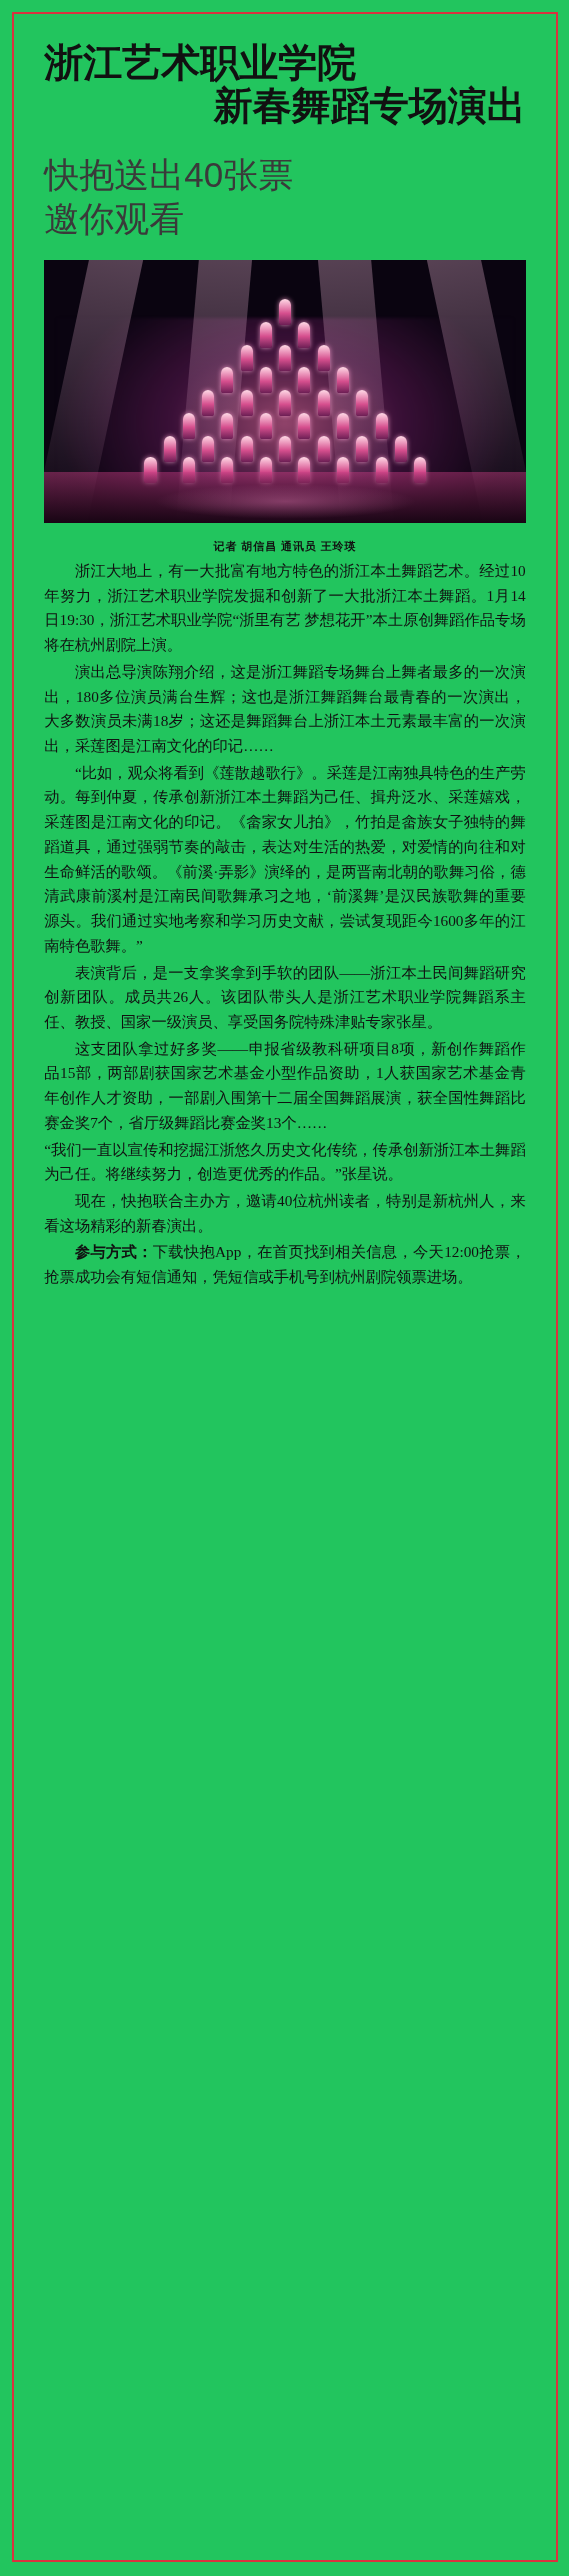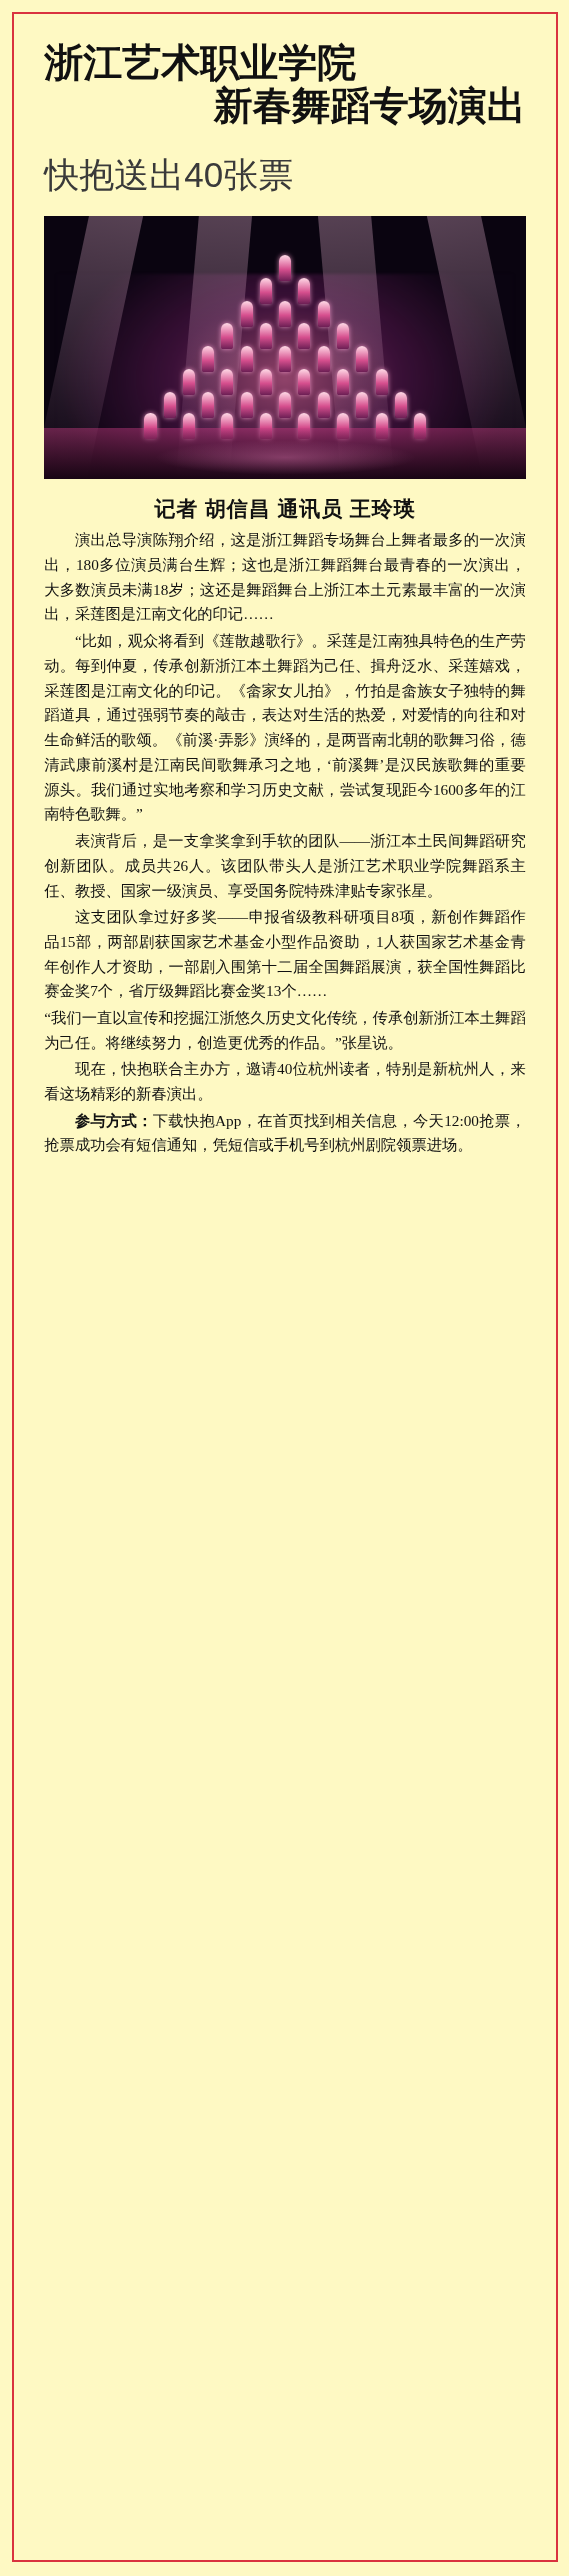--- a/index.html
+++ b/index.html
@@ -10,21 +10,21 @@
   body {
     width: 570px;
     font-family: "Liberation Serif", "DejaVu Serif", serif;
     color: #000;
   }
   .page {
     position: relative;
     width: 570px;
     min-height: 2576px;
     box-sizing: border-box;
-    background: #fef9c3;
+    background: #22c55e;
     padding: 12.3px 12.3px 12.3px 12.3px;
   }
   .frame {
     border: 2.6px solid #d9333f;
     box-sizing: border-box;
     width: 100%;
     min-height: 2550px;
     padding: 23px 30px 35px 30px;
   }
   .headline {
@@ -102,21 +102,21 @@
   .photo .floor-reflect {
     position: absolute;
     left: 50%; bottom: 3.5px;
     margin-left: -131px;
     width: 263px; height: 35px;
     background: radial-gradient(ellipse at center, rgba(255,140,200,0.35), rgba(0,0,0,0) 70%);
   }
   .byline {
     font-family: "Liberation Sans", "DejaVu Sans", sans-serif;
     font-weight: bold;
-    font-size: 21px;
+    font-size: 11px;
     color: #111;
     margin: 16px 0 5.3px 0;
     text-align: center;
     letter-spacing: 0.9px;
   }
   .body-text {
     font-size: 15.3px;
     line-height: 1.62;
     color: #111;
     text-align: justify;
@@ -138,20 +138,21 @@
 <div class="page">
   <div class="frame">
 
     <div class="headline">
       <span>浙江艺术职业学院</span>
       <span class="line2">新春舞蹈专场演出</span>
     </div>
 
     <div class="subhead">
       <span class="sl">快抱送出40张票</span>
+      <span class="sl">邀你观看</span>
     </div>
 
     <div class="photo">
       <div class="stage-glow"></div>
       <div class="beam b1"></div>
       <div class="beam b2"></div>
       <div class="beam b3"></div>
       <div class="beam b4"></div>
       <div class="pyramid">
         <div class="dancer" style="left:147px; top:0px;"></div>
@@ -191,20 +192,21 @@
         <div class="dancer" style="left:244px; top:158px;"></div>
         <div class="dancer" style="left:282px; top:158px;"></div>
       </div>
       <div class="floor"></div>
       <div class="floor-reflect"></div>
     </div>
 
     <div class="byline">记者 胡信昌    通讯员 王玲瑛</div>
 
     <div class="body-text">
+      <p>浙江大地上，有一大批富有地方特色的浙江本土舞蹈艺术。经过10年努力，浙江艺术职业学院发掘和创新了一大批浙江本土舞蹈。1月14日19:30，浙江艺术职业学院“浙里有艺 梦想花开”本土原创舞蹈作品专场将在杭州剧院上演。</p>
       <p>演出总导演陈翔介绍，这是浙江舞蹈专场舞台上舞者最多的一次演出，180多位演员满台生辉；这也是浙江舞蹈舞台最青春的一次演出，大多数演员未满18岁；这还是舞蹈舞台上浙江本土元素最丰富的一次演出，采莲图是江南文化的印记……</p>
       <p>“比如，观众将看到《莲散越歌行》。采莲是江南独具特色的生产劳动。每到仲夏，传承创新浙江本土舞蹈为己任、揖舟泛水、采莲嬉戏，采莲图是江南文化的印记。《畲家女儿拍》，竹拍是畲族女子独特的舞蹈道具，通过强弱节奏的敲击，表达对生活的热爱，对爱情的向往和对生命鲜活的歌颂。《前溪·弄影》演绎的，是两晋南北朝的歌舞习俗，德清武康前溪村是江南民间歌舞承习之地，‘前溪舞’是汉民族歌舞的重要源头。我们通过实地考察和学习历史文献，尝试复现距今1600多年的江南特色歌舞。”</p>
       <p>表演背后，是一支拿奖拿到手软的团队——浙江本土民间舞蹈研究创新团队。成员共26人。该团队带头人是浙江艺术职业学院舞蹈系主任、教授、国家一级演员、享受国务院特殊津贴专家张星。</p>
       <p>这支团队拿过好多奖——申报省级教科研项目8项，新创作舞蹈作品15部，两部剧获国家艺术基金小型作品资助，1人获国家艺术基金青年创作人才资助，一部剧入围第十二届全国舞蹈展演，获全国性舞蹈比赛金奖7个，省厅级舞蹈比赛金奖13个……</p>
       <p class="noindent">“我们一直以宣传和挖掘江浙悠久历史文化传统，传承创新浙江本土舞蹈为己任。将继续努力，创造更优秀的作品。”张星说。</p>
       <p class="bold">现在，快抱联合主办方，邀请40位杭州读者，特别是新杭州人，来看这场精彩的新春演出。</p>
       <p><span class="lead-label">参与方式：</span><span>下载快抱App，在首页找到相关信息，今天12:00抢票，抢票成功会有短信通知，凭短信或手机号到杭州剧院领票进场。</span></p>
     </div>
 
   </div>

